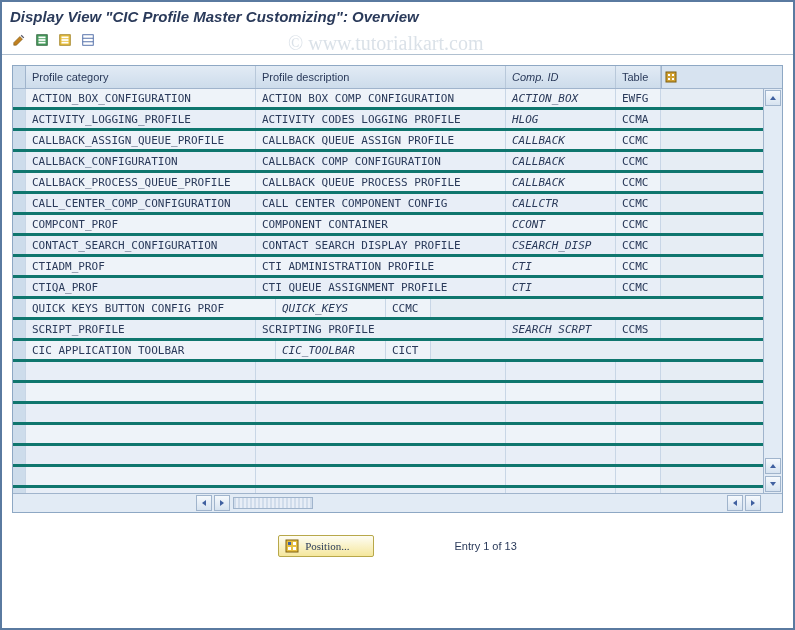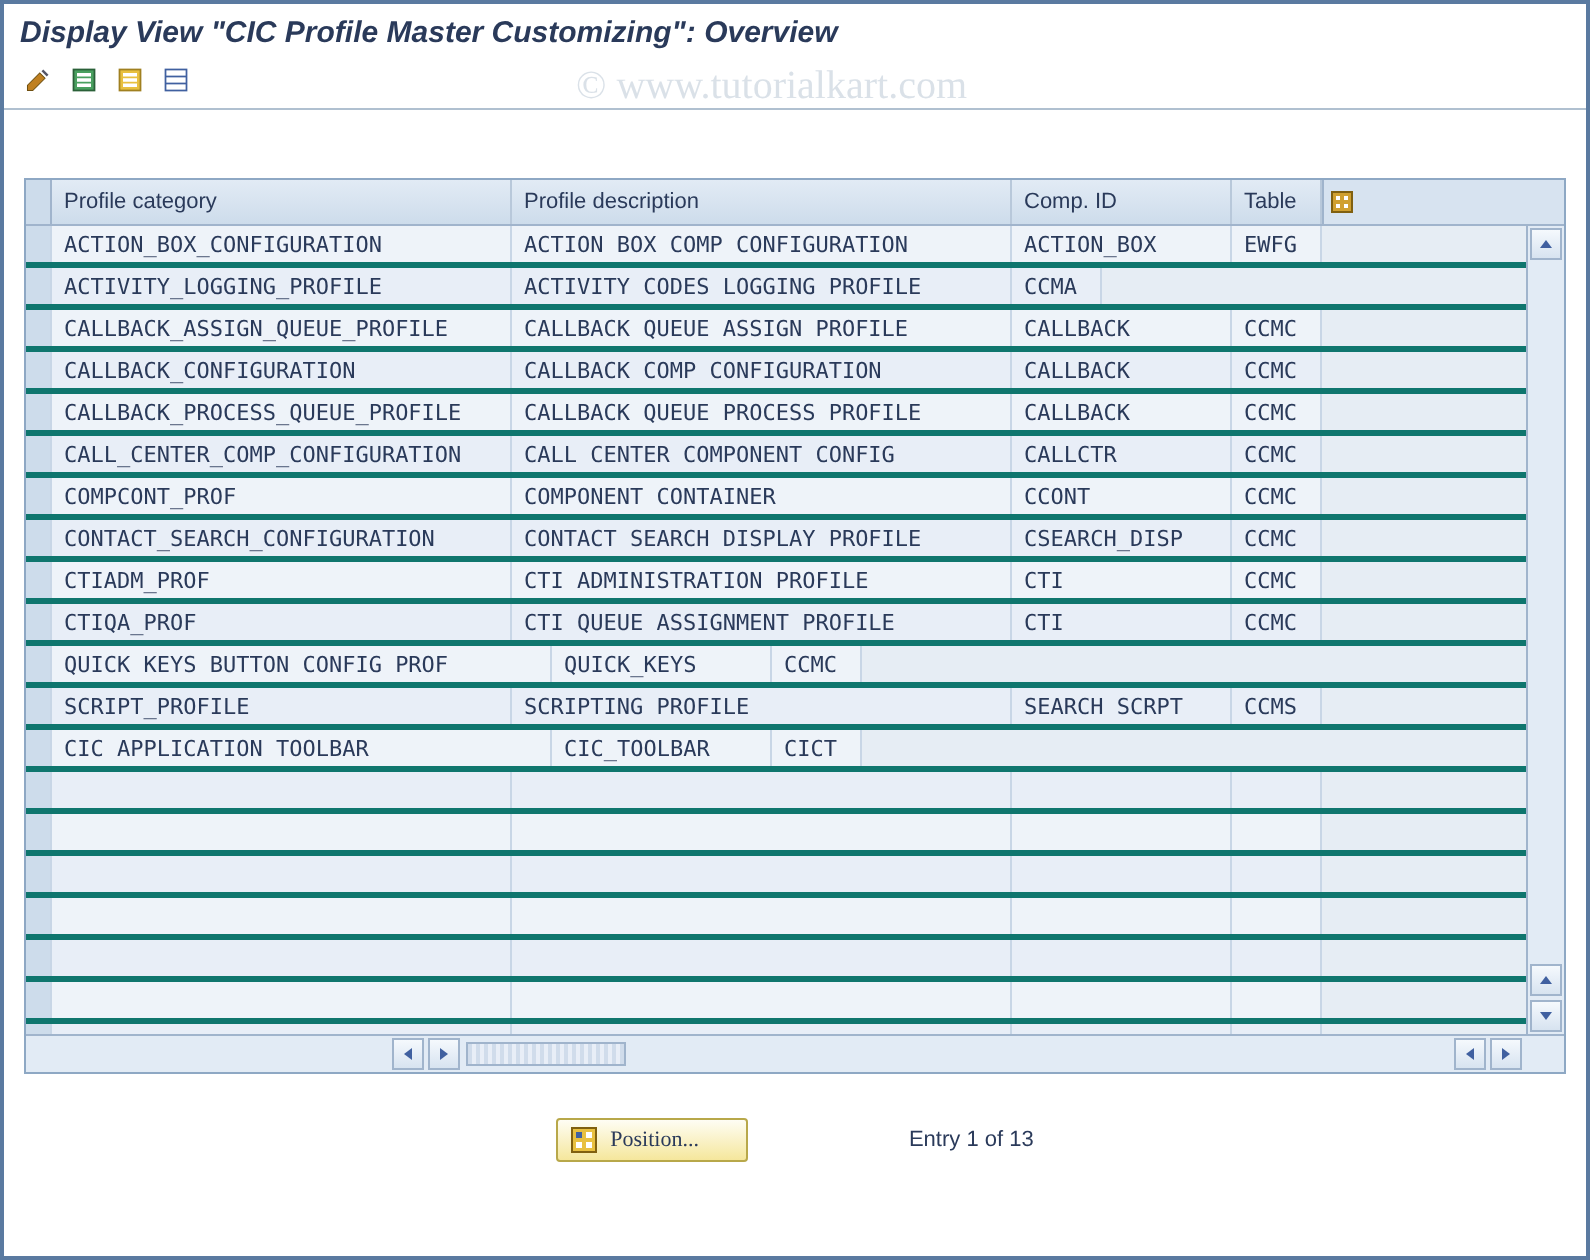--- a/index.html
+++ b/index.html
@@ -46,41 +46,40 @@
     .content {
       padding: 10px;
     }
     .grid {
       border: 1px solid #8ea8c4;
       background: #e6edf4;
       position: relative;
       height: 448px;
       display: flex;
       flex-direction: column;
-      margin-top: 24px;
     }
     .grid-head {
       display: flex;
       background: #d7e3f0;
       border-bottom: 1px solid #a0b4cc;
       flex: 0 0 auto;
     }
     .gh-cell {
       padding: 5px 6px;
       font-size: 11px;
       color: #2a3a5a;
       border-right: 1px solid #b8c8da;
       background: linear-gradient(#e2ebf5,#cddceb);
       white-space: nowrap;
       overflow: hidden;
     }
     .col-rowhead { flex: 0 0 12px; background: #cddceb; border-right:1px solid #a0b4cc;}
     .col0 { flex: 0 0 230px; }
     .col1 { flex: 0 0 250px; }
-    .col2 { flex: 0 0 110px; }
+    .col2 { flex: 0 0 110px; font-style: italic; }
     .col3 { flex: 0 0 45px; }
     .col-sb { flex: 0 0 18px; background:#d7e3f0; border-left:1px solid #a0b4cc; display:flex; align-items:center; justify-content:center;}
     .sb-config svg { width:12px; height:12px; }
     .grid-body {
       flex: 1 1 auto;
       overflow: hidden;
       display: flex;
     }
     .rows {
       flex: 1 1 auto;
@@ -232,20 +231,21 @@
             <div class="cell rowhead col-rowhead"></div>
             <div class="cell col0">ACTION_BOX_CONFIGURATION</div>
             <div class="cell col1">ACTION BOX COMP CONFIGURATION</div>
             <div class="cell col2">ACTION_BOX</div>
             <div class="cell col3">EWFG</div>
           </div>
           <div class="row">
             <div class="cell rowhead col-rowhead"></div>
             <div class="cell col0">ACTIVITY_LOGGING_PROFILE</div>
             <div class="cell col1">ACTIVITY CODES LOGGING PROFILE</div>
+            <div class="cell col2">HLOG</div>
             <div class="cell col3">CCMA</div>
           </div>
           <div class="row">
             <div class="cell rowhead col-rowhead"></div>
             <div class="cell col0">CALLBACK_ASSIGN_QUEUE_PROFILE</div>
             <div class="cell col1">CALLBACK QUEUE ASSIGN PROFILE</div>
             <div class="cell col2">CALLBACK</div>
             <div class="cell col3">CCMC</div>
           </div>
           <div class="row">

